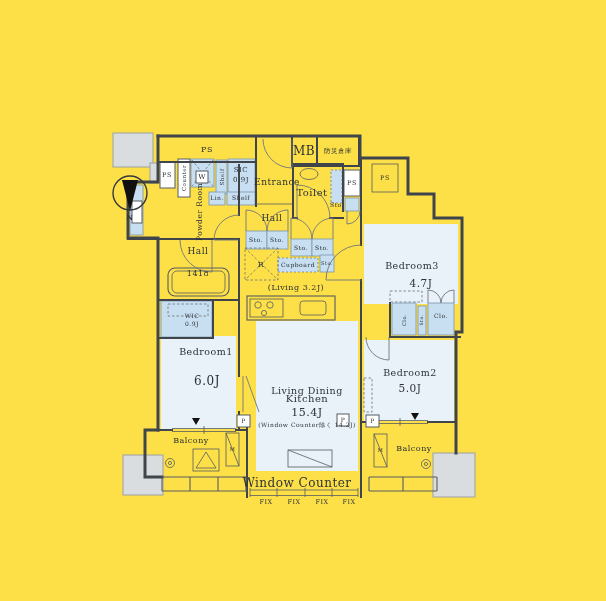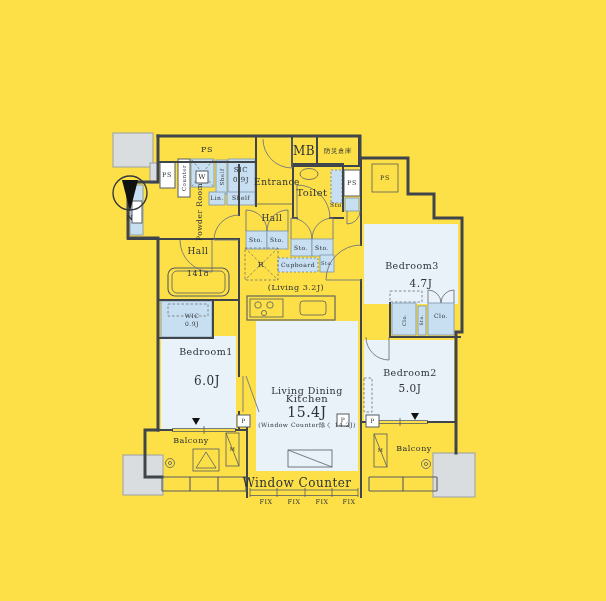--- a/index.html
+++ b/index.html
@@ -171,21 +171,21 @@
 <div class="lbl" style="left:261px;top:265px;font-size:8px">R</div>
 <div class="lbl" style="left:298px;top:265px;font-size:6px">Cupboard</div>
 <div class="lbl" style="left:327px;top:263px;font-size:5px">Sto.</div>
 <div class="lbl" style="left:296px;top:288px;font-size:8px">(Living 3.2J)</div>
 <div class="lbl" style="left:192px;top:316px;font-size:6px">WIC</div>
 <div class="lbl" style="left:192px;top:324px;font-size:6px">0.9J</div>
 <div class="lbl" style="left:206px;top:352px;font-size:9.5px">Bedroom1</div>
 <div class="lbl" style="left:207px;top:381px;font-size:12px">6.0J</div>
 <div class="lbl" style="left:307px;top:391px;font-size:9.5px">Living Dining</div>
 <div class="lbl" style="left:307px;top:399px;font-size:10px">Kitchen</div>
-<div class="lbl" style="left:307px;top:413px;font-size:14px">15.4J</div>
+<div class="lbl" style="left:307px;top:413px;font-size:11px">15.4J</div>
 <div class="lbl" style="left:307px;top:425px;font-size:6px">(Window Counter除く 14.2J)</div>
 <div class="lbl" style="left:297px;top:483px;font-size:12px">Window Counter</div>
 <div class="lbl" style="left:266px;top:502px;font-size:6.5px">FIX</div>
 <div class="lbl" style="left:294px;top:502px;font-size:6.5px">FIX</div>
 <div class="lbl" style="left:322px;top:502px;font-size:6.5px">FIX</div>
 <div class="lbl" style="left:349px;top:502px;font-size:6.5px">FIX</div>
 <div class="lbl" style="left:412px;top:266px;font-size:9.5px">Bedroom3</div>
 <div class="lbl" style="left:421px;top:284px;font-size:10.5px">4.7J</div>
 <div class="lbl rot" style="left:404px;top:320px;font-size:5px">Clo.</div>
 <div class="lbl rot" style="left:422px;top:320px;font-size:4.5px">Sto.</div>

